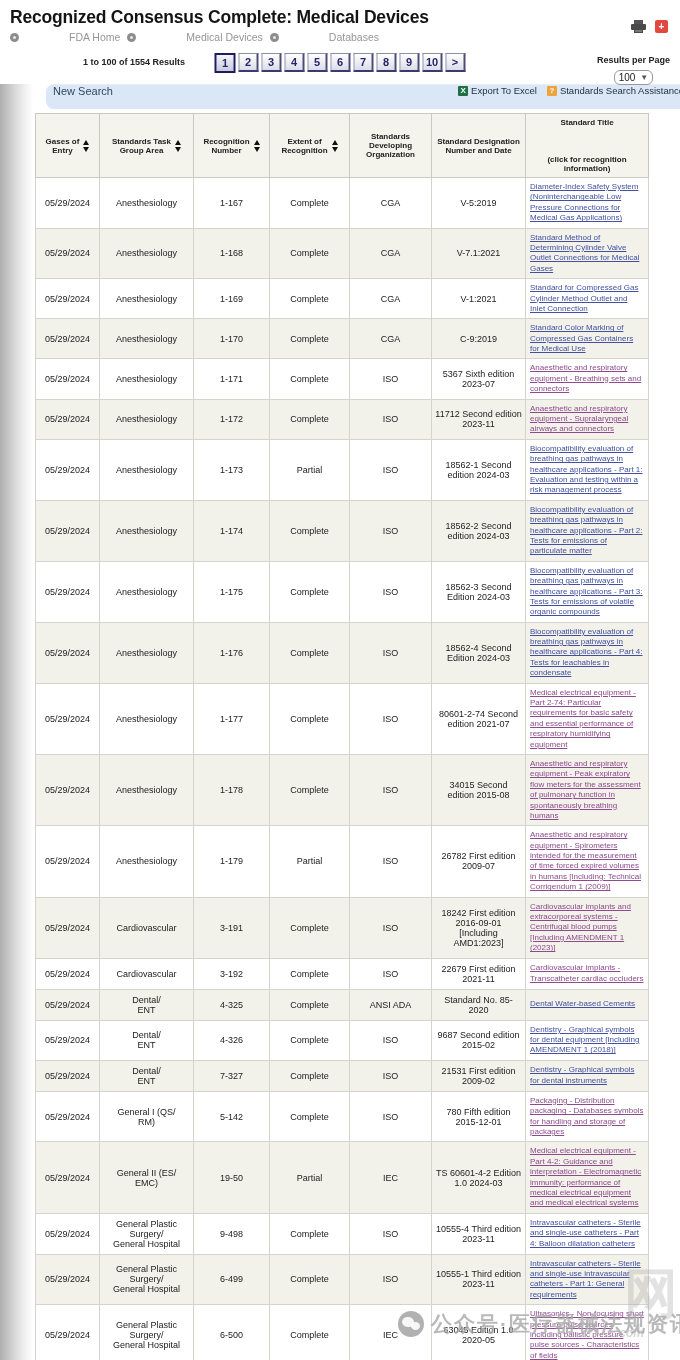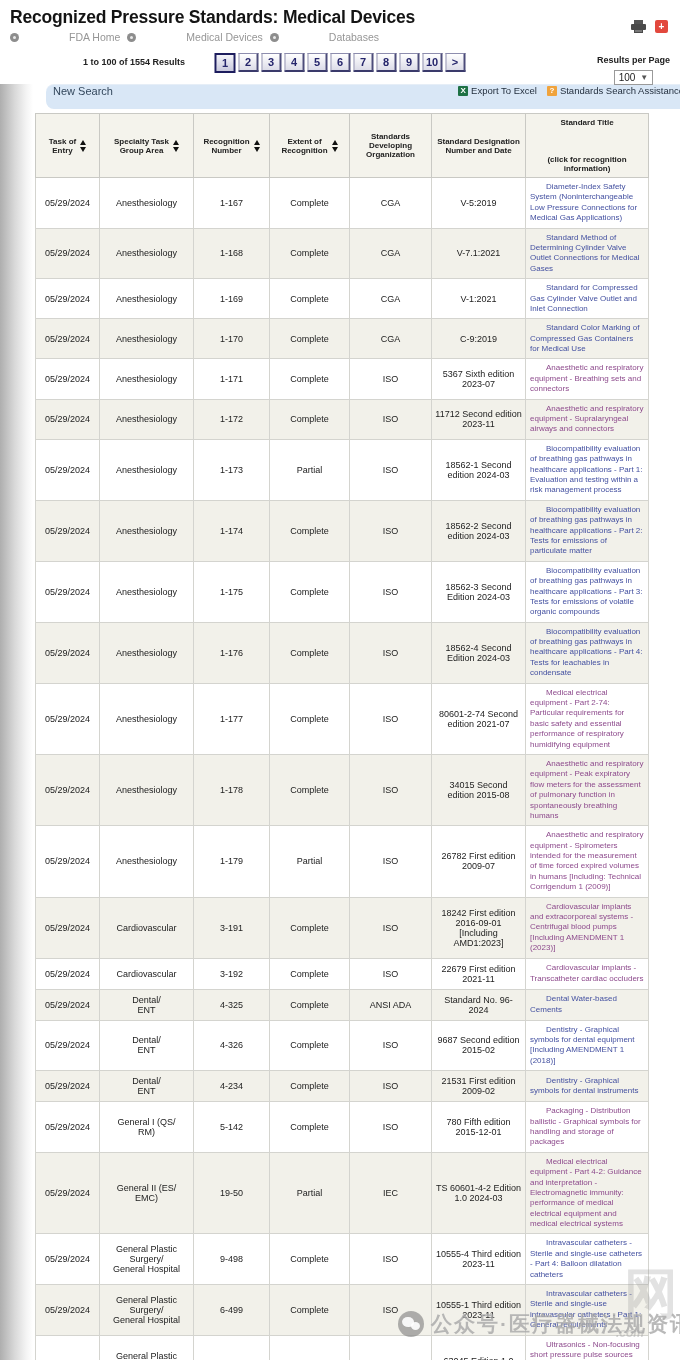--- a/index.html
+++ b/index.html
@@ -26,21 +26,21 @@
     display:flex;align-items:center;justify-content:center;line-height:1;}
   
   .results-row{position:relative;height:22px;margin-top:10px;}
   .results-text{position:absolute;left:83px;top:4px;font-size:9px;font-weight:bold;color:#222;}
   .pagination{position:absolute;left:50%;transform:translateX(-50%);top:0;display:flex;gap:3px;}
   .page-btn{min-width:13px;height:16px;padding:0 2px;display:flex;align-items:center;justify-content:center;
     background:linear-gradient(#ffffff,#dcdce8);border:1px solid #8d8dae;border-right:2px solid #4c4c7a;border-bottom:2px solid #3a3a6b;
     font-size:11px;font-weight:bold;color:#26266c;cursor:pointer;}
   .page-btn.active{border:2px solid #1d1d5e;background:linear-gradient(#f4f4fa,#c9c9dd);}
   .rpp{position:absolute;right:10px;top:2px;display:flex;align-items:center;gap:5px;font-size:9px;font-weight:bold;color:#222;flex-direction:column;}
-  .rpp-select{display:flex;align-items:center;gap:5px;border:1px solid #9a9a9a;border-radius:0;background:#fff;
+  .rpp-select{display:flex;align-items:center;gap:5px;border:1px solid #9a9a9a;border-radius:6px;background:#fff;
     padding:1px 4px;font-size:10px;font-weight:normal;color:#222;cursor:pointer;}
   .chevron-down-icon{font-size:8px;color:#555;}
   
   .actions-bar{margin:9px 0 0 46px;width:645px;box-sizing:border-box;background:#d9e7f6;border-top:1px solid #e6eef7;
     height:25px;display:flex;align-items:flex-start;padding:0 7px;border-radius:8px;}
   .new-search{font-size:11px;color:#33475c;cursor:pointer;}
   .actions-right{margin-left:auto;display:flex;align-items:center;gap:10px;font-size:9.5px;color:#1f2b3a;}
   .action-link{display:flex;align-items:center;gap:3px;cursor:pointer;}
   .excel-icon{width:10px;height:10px;background:#1e7145;color:#fff;font-size:8px;font-weight:bold;
     display:flex;align-items:center;justify-content:center;border-radius:1px;line-height:1;}
@@ -56,40 +56,40 @@
   .th-inner{display:flex;align-items:center;justify-content:center;gap:4px;}
   .th-label{white-space:pre-line;}
   .th-sub{font-weight:bold;margin-top:28px;}
   .sort-icon{display:inline-flex;flex-direction:column;gap:2px;flex:0 0 auto;}
   .sort-icon .up{width:0;height:0;border-left:3.5px solid transparent;border-right:3.5px solid transparent;border-bottom:5px solid #111;}
   .sort-icon .dn{width:0;height:0;border-left:3.5px solid transparent;border-right:3.5px solid transparent;border-top:5px solid #111;}
   .std-table td{border:1px solid #d4d4cf;padding:5px 3px;text-align:center;vertical-align:middle;background:#fff;}
   .std-table tr.shaded td{background:#f2f1ea;}
   td.specialty{white-space:pre-line;}
   td.title-cell{text-align:left;font-size:8px;padding:4px 4px;line-height:1.3;}
-  a.std-link{color:#4350a0;cursor:pointer;margin-left:16px;}
+  a.std-link{color:#4350a0;text-decoration:underline;cursor:pointer;}
   a.std-link.visited{color:#8d4a8c;}
   
   .watermark{position:absolute;left:398px;top:1310px;display:flex;align-items:center;gap:7px;
     pointer-events:none;z-index:5;}
   .wechat-icon{width:26px;height:26px;border-radius:50%;background:rgba(125,125,125,0.6);position:relative;flex:0 0 auto;}
   .wechat-icon::before{content:"";position:absolute;left:4px;top:6px;width:12px;height:10px;background:rgba(255,255,255,0.9);border-radius:50% 50% 45% 55%;}
   .wechat-icon::after{content:"";position:absolute;left:13px;top:11px;width:9px;height:8px;background:rgba(255,255,255,0.9);border-radius:50%;}
   .watermark-text{font-size:21px;font-weight:bold;letter-spacing:2px;color:rgba(128,128,128,0.55);
     text-shadow:0 0 1px rgba(255,255,255,0.6);white-space:nowrap;}
   .ghost-big{position:absolute;right:2px;top:1258px;font-size:54px;font-weight:bold;color:rgba(160,160,160,0.30);z-index:4;pointer-events:none;}
   .ghost-com{position:absolute;right:36px;top:1326px;font-size:12px;font-style:italic;font-weight:bold;color:rgba(165,165,165,0.45);z-index:4;pointer-events:none;}
 </style>
 </head>
 <body>
 
 <div class="left-gutter"></div>
 
 <div class="page-header">
-  <div class="page-title">Recognized Pressure Standards: Medical Devices</div>
+  <div class="page-title">Recognized Consensus Complete: Medical Devices</div>
   <div class="breadcrumb" id="breadcrumb">
       <span class="crumb">
         <span class="crumb-icon"></span>
         <span class="crumb-label">FDA Home</span>
       </span>
       <span class="crumb">
         <span class="crumb-icon"></span>
         <span class="crumb-label">Medical Devices</span>
       </span>
       <span class="crumb">
@@ -152,31 +152,31 @@
       <col class="c3">
       <col class="c4">
       <col class="c5">
       <col class="c6">
       <col class="c7">
   </colgroup>
   <thead id="table-head">
       <tr>
         <th>
           <span class="th-inner">
-            <span class="th-label">Task of
+            <span class="th-label">Gases of
 Entry</span>
             <span class="sort-icon">
               <span class="up"></span>
               <span class="dn"></span>
             </span>
           </span>
         </th>
         <th>
           <span class="th-inner">
-            <span class="th-label">Specialty Task
+            <span class="th-label">Standards Task
 Group Area</span>
             <span class="sort-icon">
               <span class="up"></span>
               <span class="dn"></span>
             </span>
           </span>
         </th>
         <th>
           <span class="th-inner">
             <span class="th-label">Recognition
@@ -237,21 +237,21 @@
         <td>V-7.1:2021</td>
         <td class="title-cell"><a class="std-link">Standard Method of Determining Cylinder Valve Outlet Connections for Medical Gases</a></td>
       </tr>
       <tr class="">
         <td>05/29/2024</td>
         <td class="specialty">Anesthesiology</td>
         <td>1-169</td>
         <td>Complete</td>
         <td>CGA</td>
         <td>V-1:2021</td>
-        <td class="title-cell"><a class="std-link">Standard for Compressed Gas Cylinder Valve Outlet and Inlet Connection</a></td>
+        <td class="title-cell"><a class="std-link">Standard for Compressed Gas Cylinder Method Outlet and Inlet Connection</a></td>
       </tr>
       <tr class="shaded">
         <td>05/29/2024</td>
         <td class="specialty">Anesthesiology</td>
         <td>1-170</td>
         <td>Complete</td>
         <td>CGA</td>
         <td>C-9:2019</td>
         <td class="title-cell"><a class="std-link">Standard Color Marking of Compressed Gas Containers for Medical Use</a></td>
       </tr>
@@ -354,52 +354,52 @@
         <td>22679 First edition 2021-11</td>
         <td class="title-cell"><a class="std-link visited">Cardiovascular implants - Transcatheter cardiac occluders</a></td>
       </tr>
       <tr class="shaded">
         <td>05/29/2024</td>
         <td class="specialty">Dental/
 ENT</td>
         <td>4-325</td>
         <td>Complete</td>
         <td>ANSI ADA</td>
-        <td>Standard No. 96-2024</td>
+        <td>Standard No. 85-2020</td>
         <td class="title-cell"><a class="std-link">Dental Water-based Cements</a></td>
       </tr>
       <tr class="">
         <td>05/29/2024</td>
         <td class="specialty">Dental/
 ENT</td>
         <td>4-326</td>
         <td>Complete</td>
         <td>ISO</td>
         <td>9687 Second edition 2015-02</td>
         <td class="title-cell"><a class="std-link">Dentistry - Graphical symbols for dental equipment [Including AMENDMENT 1 (2018)]</a></td>
       </tr>
       <tr class="shaded">
         <td>05/29/2024</td>
         <td class="specialty">Dental/
 ENT</td>
-        <td>4-234</td>
+        <td>7-327</td>
         <td>Complete</td>
         <td>ISO</td>
         <td>21531 First edition 2009-02</td>
         <td class="title-cell"><a class="std-link">Dentistry - Graphical symbols for dental instruments</a></td>
       </tr>
       <tr class="">
         <td>05/29/2024</td>
         <td class="specialty">General I (QS/
 RM)</td>
         <td>5-142</td>
         <td>Complete</td>
         <td>ISO</td>
         <td>780 Fifth edition 2015-12-01</td>
-        <td class="title-cell"><a class="std-link visited">Packaging - Distribution ballistic - Graphical symbols for handling and storage of packages</a></td>
+        <td class="title-cell"><a class="std-link visited">Packaging - Distribution packaging - Databases symbols for handling and storage of packages</a></td>
       </tr>
       <tr class="shaded">
         <td>05/29/2024</td>
         <td class="specialty">General II (ES/
 EMC)</td>
         <td>19-50</td>
         <td>Partial</td>
         <td>IEC</td>
         <td>TS 60601-4-2 Edition 1.0 2024-03</td>
         <td class="title-cell"><a class="std-link visited">Medical electrical equipment - Part 4-2: Guidance and interpretation - Electromagnetic immunity: performance of medical electrical equipment and medical electrical systems</a></td>

